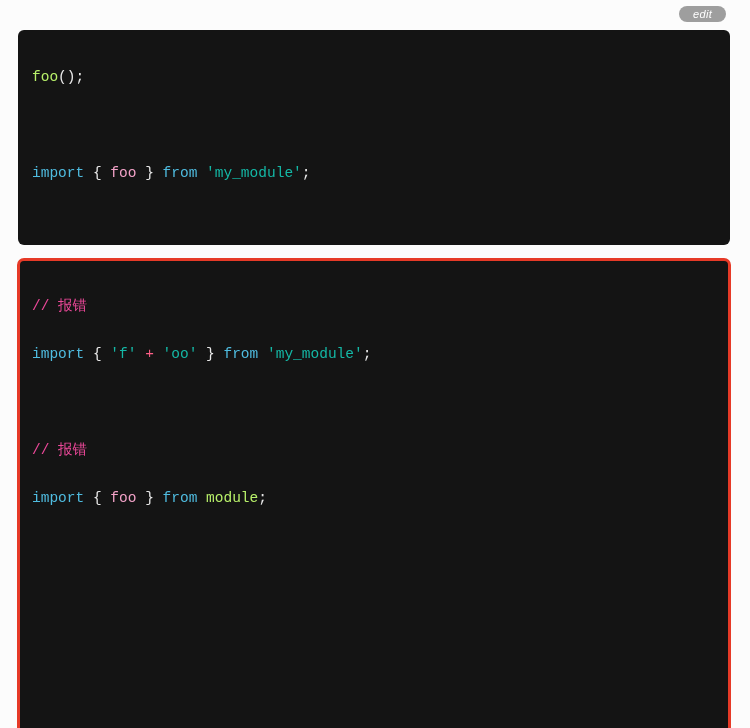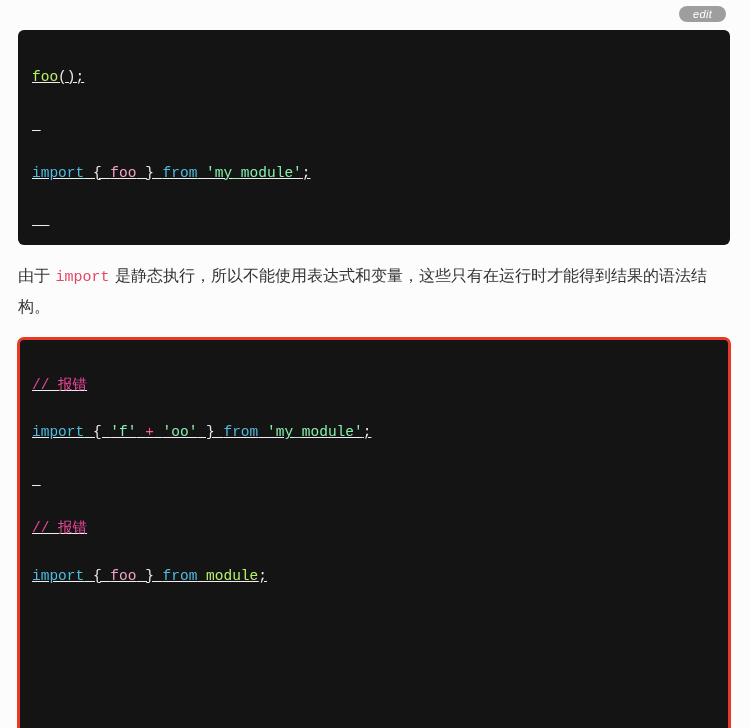--- a/index.html
+++ b/index.html
@@ -34,31 +34,30 @@
     background: #141414;
     border-radius: 6px;
     padding: 12px 14px;
     margin: 6px 0 14px 0;
     font-family: Menlo, Monaco, Consolas, "Courier New", monospace;
     font-size: 14.5px;
     line-height: 1.65;
     color: #eee;
     white-space: pre;
     overflow-x: auto;
-    text-decoration: underline;
   }
   .codeblock.highlighted {
     outline: 3px solid #e63a27;
     outline-offset: -2px;
   }
   .cb-line { display:block; }
   .tok-fn    { color: #b8f06a; }   
   .tok-punc  { color: #e8e8e8; }
   .tok-kw    { color: #4fbce0; }   
-  .tok-str   { color: #86efac; }   
+  .tok-str   { color: #14b8a6; }   
   .tok-ident { color: #b8f06a; }
   .tok-var   { color: #f3a2c8; }   
   .tok-cmt   { color: #ec4899; }
   .tok-op    { color: #ff5f87; }
 
   p.body-text {
     font-size: 16px;
     line-height: 1.85;
     margin: 16px 0;
     color: #333;
@@ -79,23 +78,20 @@
     <button class="edit-btn">edit</button>
   </div>
 
   <div class="codeblock">
 <span class="cb-line"><span class="tok-fn">foo</span><span class="tok-punc">();</span></span>
 <span class="cb-line"> </span>
 <span class="cb-line"><span class="tok-kw">import</span><span class="tok-punc"> { </span><span class="tok-var">foo</span><span class="tok-punc"> } </span><span class="tok-kw">from</span><span> </span><span class="tok-str">'my_module'</span><span class="tok-punc">;</span></span>
   </div>
 
 
-  <p class="body-text">
-    <span>由于 </span><code class="inline">import</code><span> 是静态执行，所以不能使用表达式和变量，这些只有在运行时才能得到结果的语法结构。</span>
-  </p>
 
   <div class="codeblock highlighted">
 <span class="cb-line"><span class="tok-cmt">// 报错</span></span>
 <span class="cb-line"><span class="tok-kw">import</span><span class="tok-punc"> { </span><span class="tok-str">'f'</span><span> </span><span class="tok-op">+</span><span> </span><span class="tok-str">'oo'</span><span class="tok-punc"> } </span><span class="tok-kw">from</span><span> </span><span class="tok-str">'my_module'</span><span class="tok-punc">;</span></span>
 <span class="cb-line"> </span>
 <span class="cb-line"><span class="tok-cmt">// 报错</span></span>
 <span class="cb-line"><span class="tok-kw">import</span><span class="tok-punc"> { </span><span class="tok-var">foo</span><span class="tok-punc"> } </span><span class="tok-kw">from</span><span> </span><span class="tok-ident">module</span><span class="tok-punc">;</span></span>
 
 
 

